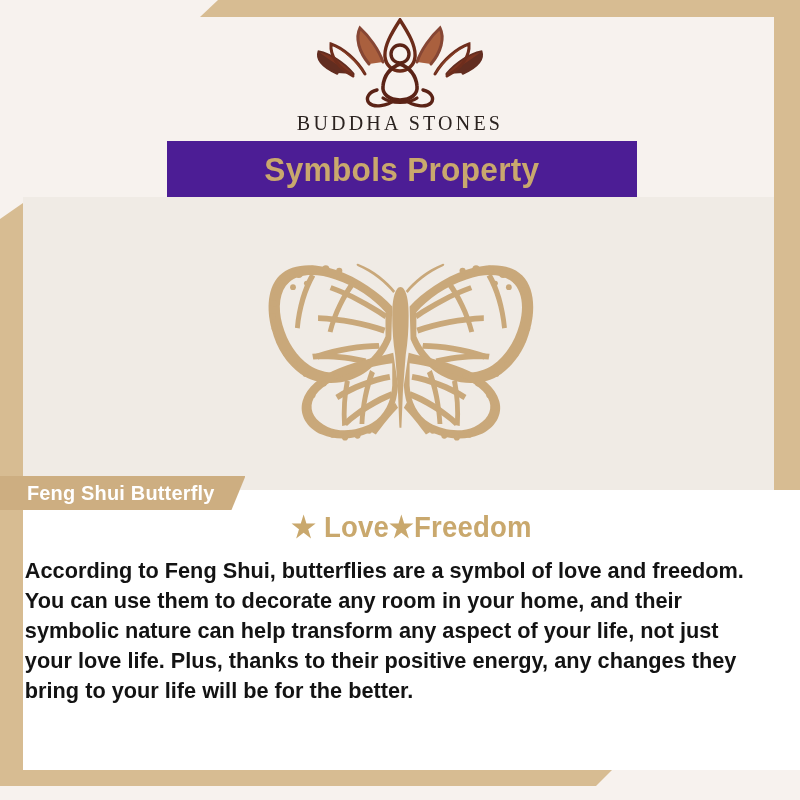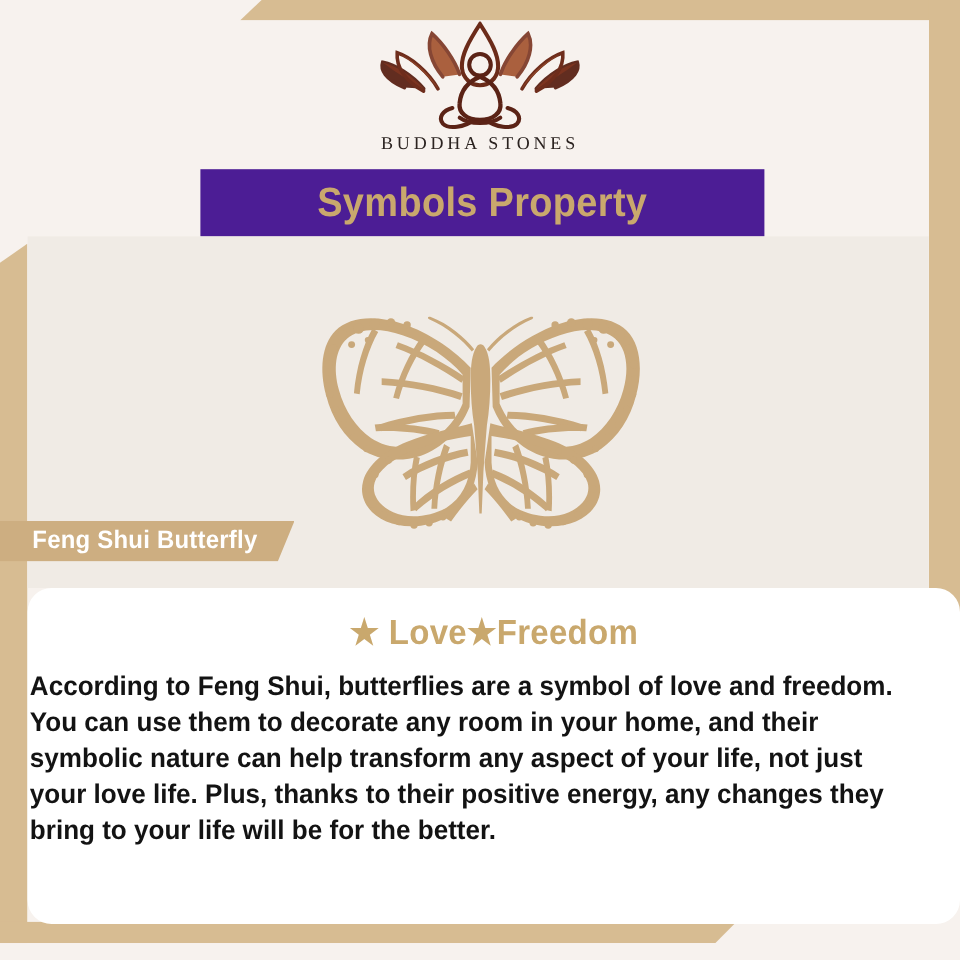--- a/index.html
+++ b/index.html
@@ -65,21 +65,21 @@
     text-align: center;
   }
   .logo-mark {
     display: block;
     margin: 0 auto;
   }
   .brand-name {
     display: block;
     margin-top: 2px;
     font-family: "Liberation Serif", serif;
-    font-size: 15px;
+    font-size: 20px;
     letter-spacing: 3.2px;
     color: #2b2320;
     font-weight: 400;
   }
 
   
   .title-band {
     position: absolute;
     top: 141px; left: 167px;
     width: 470px; height: 56px;
@@ -108,21 +108,21 @@
     position: absolute;
     top: 42px; left: 50%;
     transform: translateX(-50%);
     width: 330px; height: 212px;
   }
   .butterfly-holder svg { display: block; width: 100%; height: 100%; }
 
   
   .ribbon {
     position: absolute;
-    top: 434px; left: 0;
+    top: 476px; left: 0;
     height: 34px;
     padding: 0 26px 0 22px;
     background: #cdae81;
     display: flex;
     align-items: center;
     clip-path: polygon(0 0, 100% 0, calc(100% - 14px) 100%, 0 100%);
     z-index: 5;
   }
   .ribbon-text {
     font-family: "Liberation Sans Narrow", "Liberation Sans", sans-serif;
@@ -133,21 +133,20 @@
     transform: scaleX(0.95);
     white-space: nowrap;
   }
 
   
   .body-section {
     position: absolute;
     top: 490px; left: 23px;
     width: 777px; height: 280px;
     background: #ffffff;
-    border-radius: 20px;
   }
   .subhead {
     margin: 0;
     padding-top: 20px;
     text-align: center;
     font-family: "Liberation Sans Narrow", "Liberation Sans", sans-serif;
     font-size: 29px;
     font-weight: bold;
     color: #c9a86d;
     letter-spacing: 0.2px;

